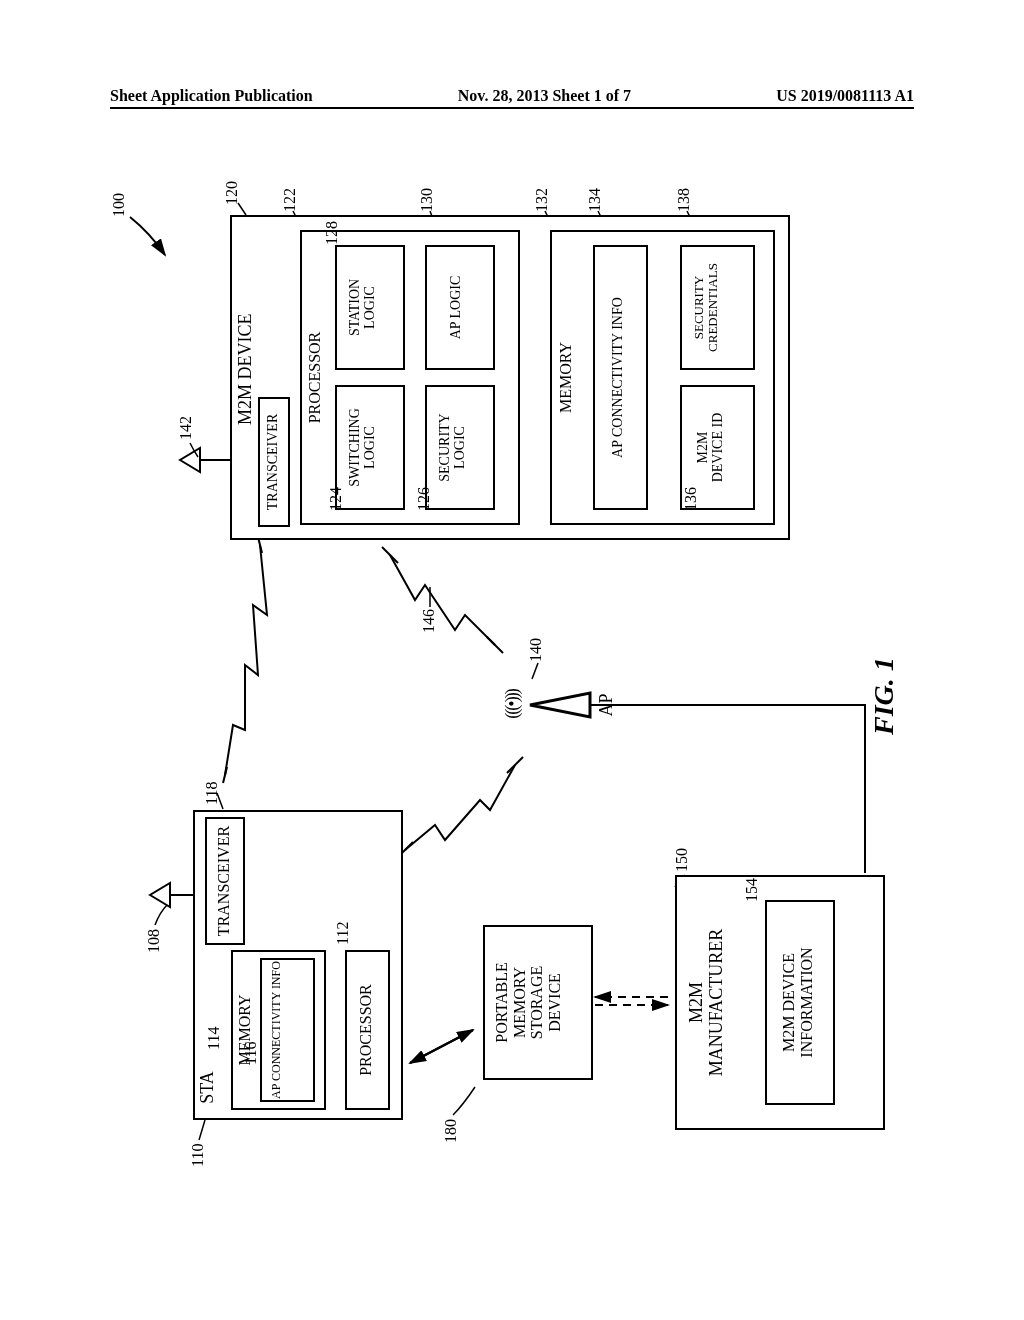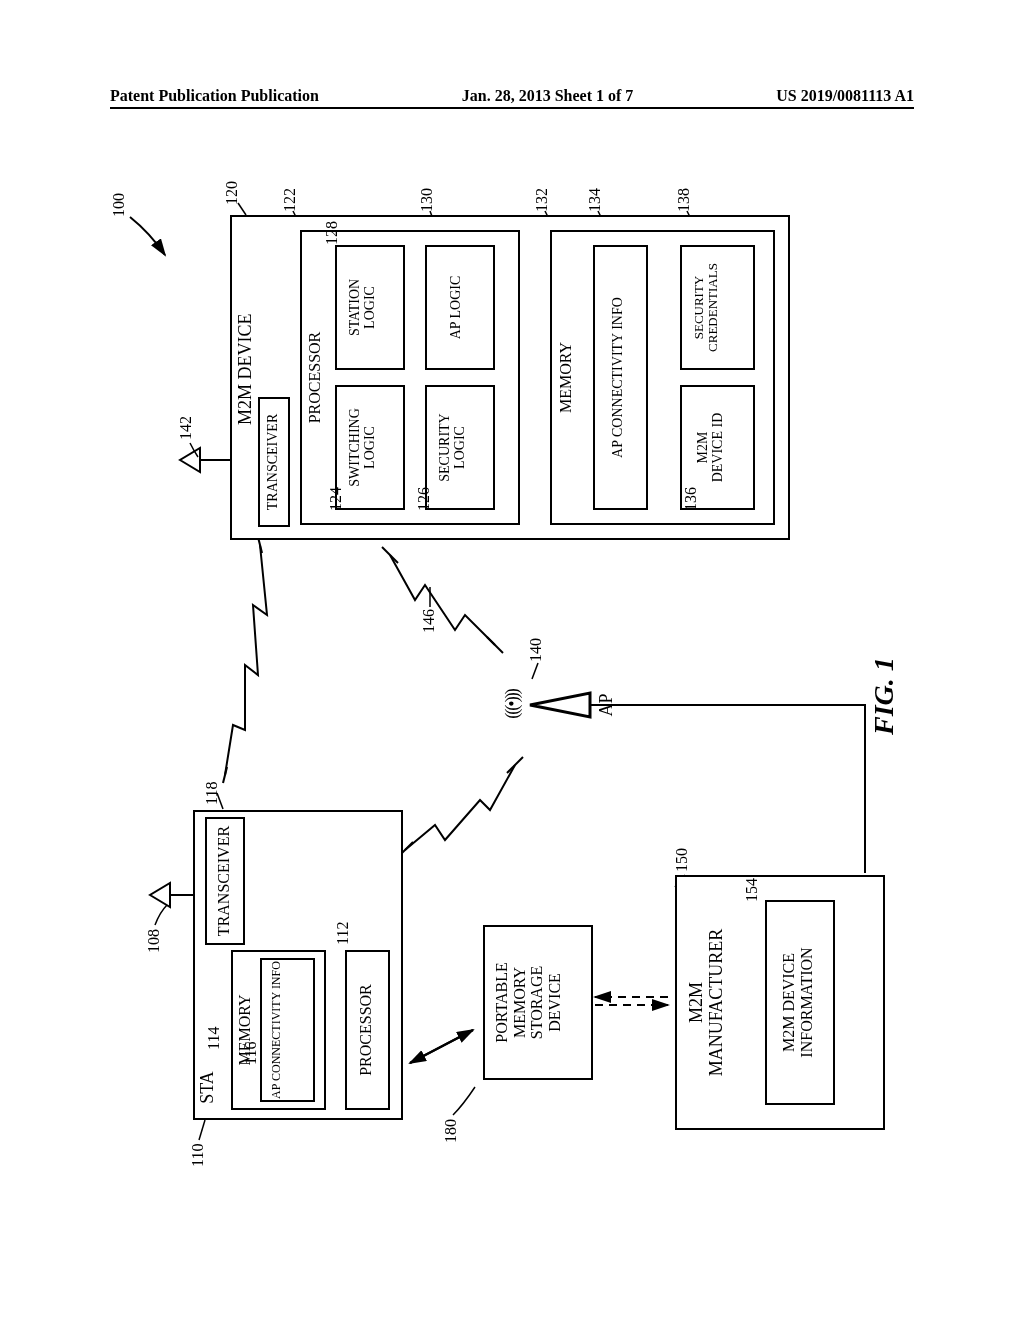--- a/index.html
+++ b/index.html
@@ -68,22 +68,22 @@
     font-weight: bold;
     font-size: 28px;
   }
   svg { position: absolute; top:0; left:0; overflow: visible; }
 </style>
 </head>
 <body>
 
 <div class="page">
   <div class="header">
-    <span>Patent Publication Publication</span>
-    <span>Jan. 28, 2013  Sheet 1 of 7</span>
+    <span>Sheet Application Publication</span>
+    <span>Nov. 28, 2013  Sheet 1 of 7</span>
     <span>US 2019/0081113 A1</span>
   </div>
 
   <div class="diagram-area">
     <div class="diagram-inner">
 
       <svg width="1040" height="830">
         <defs>
           <marker id="arr" markerWidth="10" markerHeight="10" refX="8" refY="3" orient="auto">
             <path d="M0,0 L9,3 L0,6 Z" fill="#000"></path>

